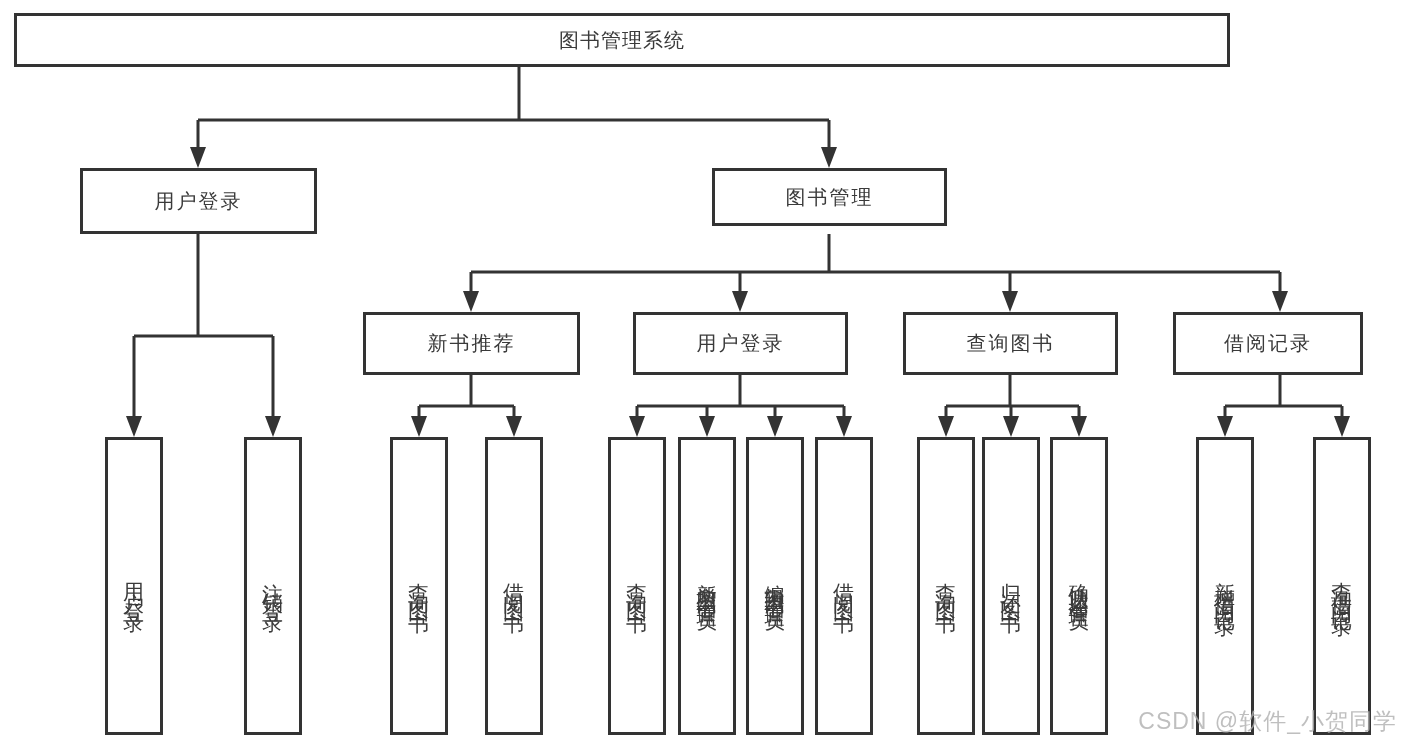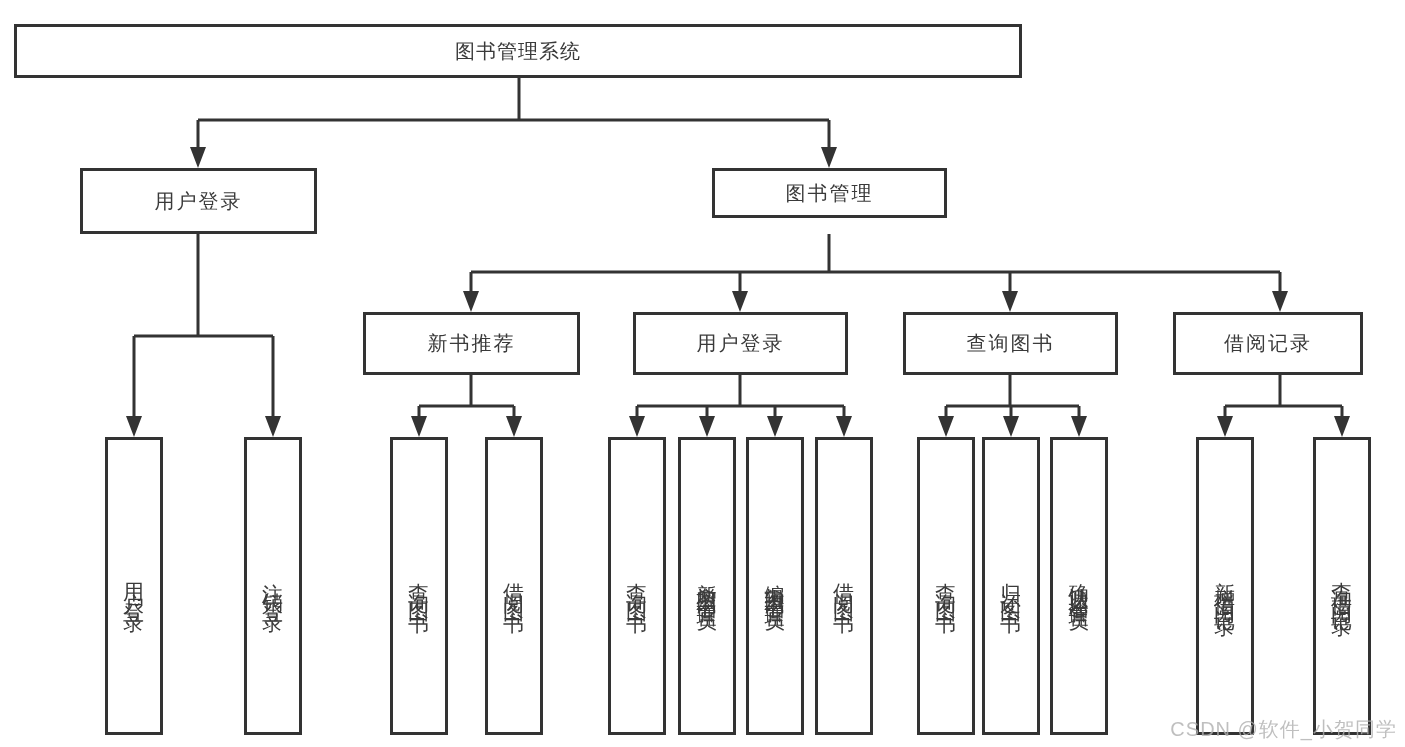--- a/index.html
+++ b/index.html
@@ -43,22 +43,22 @@
     font-size: 21px;
     letter-spacing: 10px;
     line-height: 1;
     color: var(--text);
   }
   .leaf-label.lg { letter-spacing: 7px; }
   .leaf-label.xl { font-size: 20px; letter-spacing: 4px; }
   .watermark {
     position: absolute;
     right: 8px;
-    bottom: 4px;
-    font-size: 20px;
+    bottom: 10px;
+    font-size: 23px;
     letter-spacing: 1px;
     color: var(--watermark);
     opacity: 0.8;
     z-index: 5;
     white-space: nowrap;
   }
 </style>
 </head>
 <body>
 
@@ -84,28 +84,28 @@
 
     <path class="arrowhead" d="M126,416 L142,416 L134,437 Z M265,416 L281,416 L273,437 Z
              M411,416 L427,416 L419,437 Z M506,416 L522,416 L514,437 Z
              M629,416 L645,416 L637,437 Z M699,416 L715,416 L707,437 Z
              M767,416 L783,416 L775,437 Z M836,416 L852,416 L844,437 Z
              M938,416 L954,416 L946,437 Z M1003,416 L1019,416 L1011,437 Z
              M1071,416 L1087,416 L1079,437 Z
              M1217,416 L1233,416 L1225,437 Z M1334,416 L1350,416 L1342,437 Z"></path>
   </svg>
 
-  <div class="node hnode root-node" style="left:14px;top:24px;width:1008px;height:54px">
+  <div class="node hnode root-node" style="left:14px;top:13px;width:1216px;height:54px">
     <span class="label">图书管理系统</span>
   </div>
 
   <div class="node hnode" style="left:80px;top:168px;width:237px;height:66px">
     <span class="label">用户登录</span>
   </div>
-  <div class="node hnode" style="left:712px;top:168px;width:235px;height:50px">
+  <div class="node hnode" style="left:712px;top:168px;width:235px;height:58px">
     <span class="label">图书管理</span>
   </div>
 
   <div class="node hnode" style="left:363px;top:312px;width:217px;height:63px">
     <span class="label">新书推荐</span>
   </div>
   <div class="node hnode" style="left:633px;top:312px;width:215px;height:63px">
     <span class="label">用户登录</span>
   </div>
   <div class="node hnode" style="left:903px;top:312px;width:215px;height:63px">

